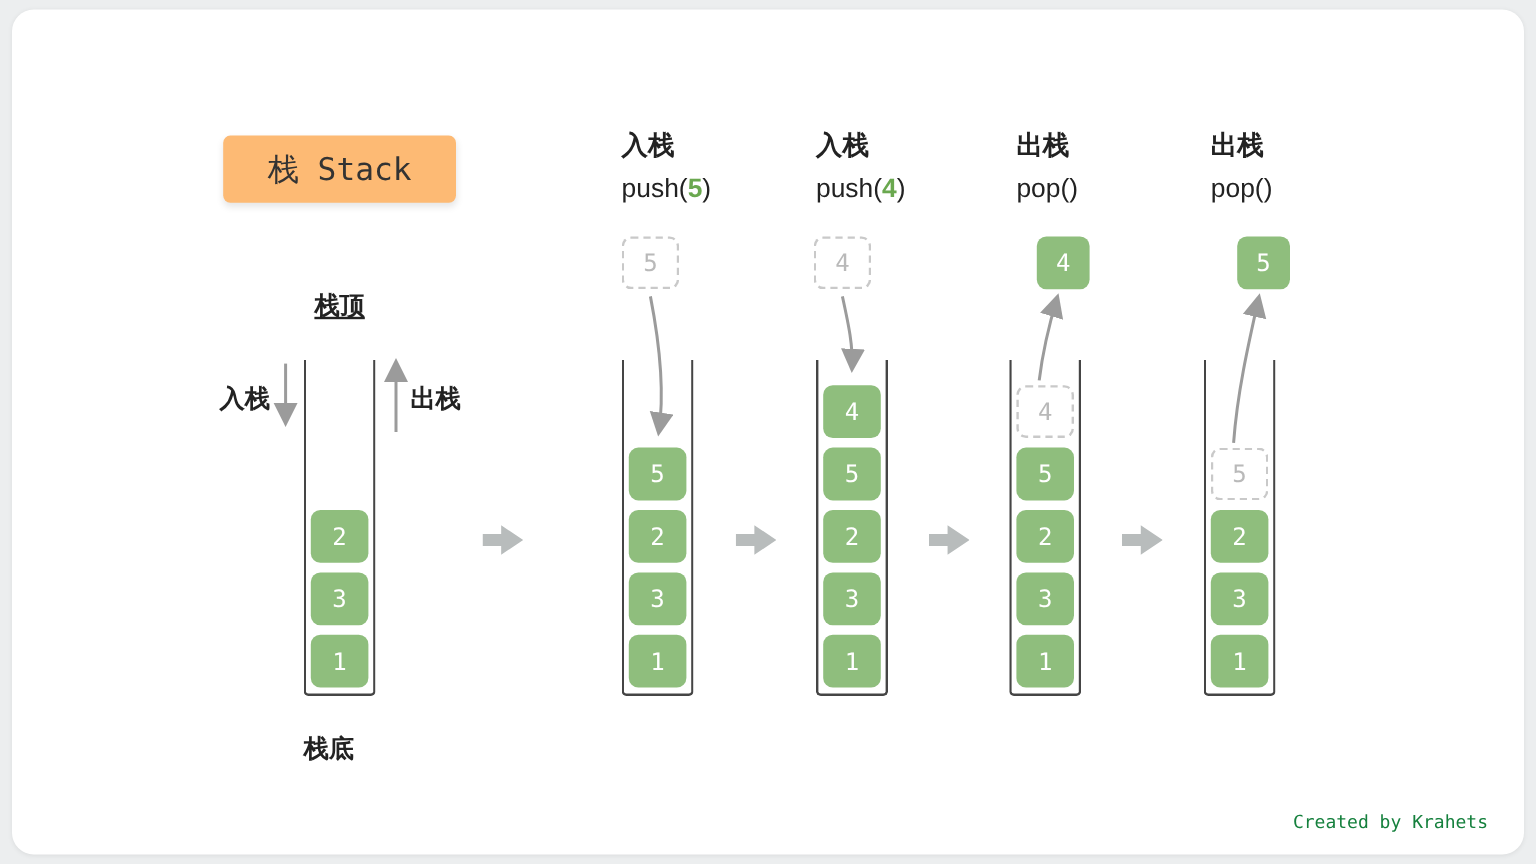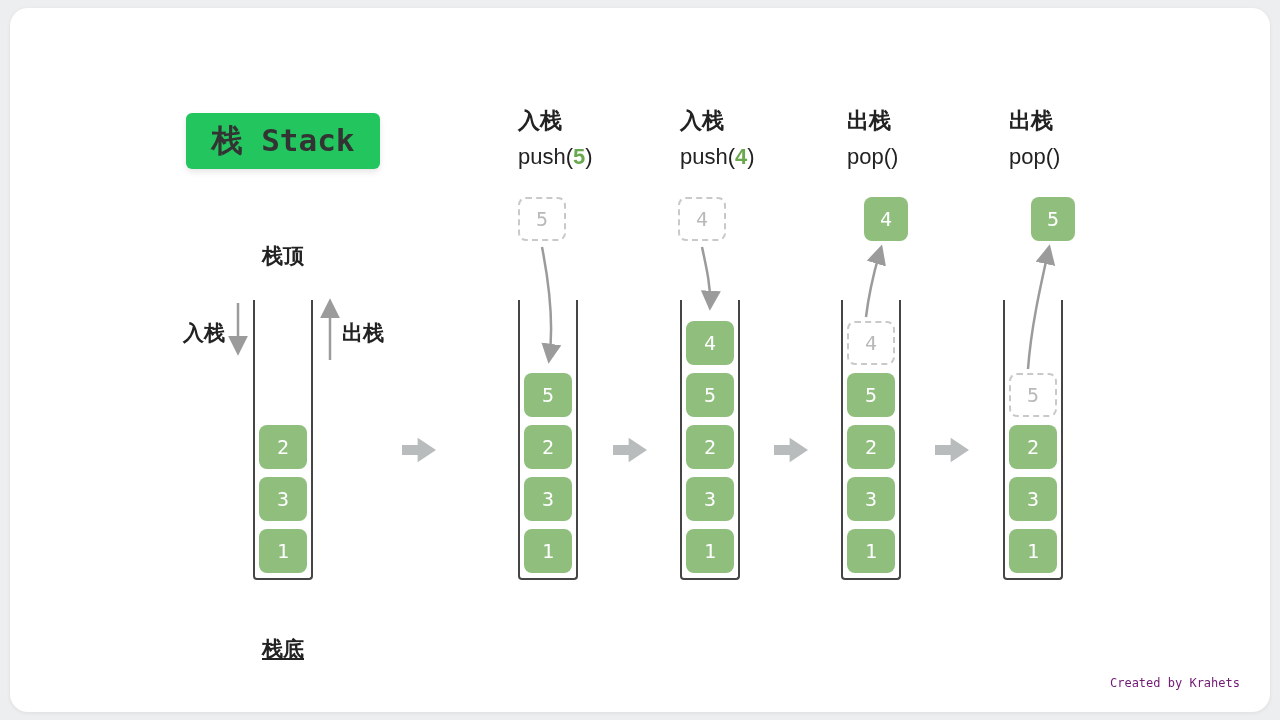--- a/index.html
+++ b/index.html
@@ -5,23 +5,23 @@
   * { margin:0; padding:0; box-sizing:border-box; }
   html,body { width:1280px; height:720px; }
   body { background:#eceeef; font-family:"Liberation Sans", sans-serif; overflow:hidden; }
   .canvas { position:relative; width:1280px; height:720px; }
   .card {
     position:absolute; left:10px; top:8px; width:1260px; height:704px;
     background:#ffffff; border-radius:18px; box-shadow:0 1px 4px rgba(0,0,0,.07);
   }
   .badge {
     position:absolute; left:186px; top:113px; width:194px; height:56px;
-    background:#22c55e; border-radius:6px; box-shadow:0 3px 6px rgba(0,0,0,.10);
+    background:#fdba74; border-radius:6px; box-shadow:0 3px 6px rgba(0,0,0,.10);
     display:flex; align-items:center; justify-content:center;
-    font-family:"DejaVu Sans Mono", monospace; font-size:31px; font-weight:700; color:#333;
+    font-family:"DejaVu Sans Mono", monospace; font-size:26px; font-weight:400; color:#333;
   }
   .side-label {
     position:absolute; font-size:21px; font-weight:700; color:#222; line-height:26px;
   }
   .op-title {
     position:absolute; top:108px; font-size:22px; font-weight:600; color:#222; line-height:26px;
   }
   .op-call {
     position:absolute; top:142px; font-family:Liberation Sans, sans-serif;
     font-size:22px; color:#222; line-height:30px;
@@ -51,33 +51,33 @@
   .rA { top:529px; } .rB { top:477px; } .rC { top:425px; } .rD { top:373px; } .rE { top:321px; }
   
   .s1 { left:259px; } .s2 { left:524px; } .s3 { left:686px; } .s4 { left:847px; } .s5 { left:1009px; }
   .block-arrow {
     position:absolute; top:436px; width:34px; height:28px; background:#b8bcbc;
     clip-path:polygon(0% 32%, 46% 32%, 46% 6%, 100% 50%, 46% 94%, 46% 68%, 0% 68%);
   }
   .overlay { position:absolute; left:0; top:0; width:1280px; height:720px; pointer-events:none; }
   .watermark {
     position:absolute; right:40px; top:676px;
-    font-family:"DejaVu Sans Mono", monospace; font-size:12px; color:#701a75;
+    font-family:"DejaVu Sans Mono", monospace; font-size:15px; color:#15803d;
   }
 </style>
 </head>
 <body>
 
 <div class="canvas">
   <div class="card"></div>
 
   <div class="badge">栈 Stack</div>
 
-  <div class="side-label" style="left:253px; top:243px; width:60px; text-align:center;">栈顶</div>
-  <div class="side-label" style="left:253px; top:636px; width:60px; text-align:center;text-decoration:underline;">栈底</div>
+  <div class="side-label" style="left:253px; top:243px; width:60px; text-align:center;text-decoration:underline;">栈顶</div>
+  <div class="side-label" style="left:253px; top:612px; width:60px; text-align:left;">栈底</div>
   <div class="side-label" style="left:179px; top:320px; width:46px; text-align:right;">入栈</div>
   <div class="side-label" style="left:342px; top:320px;">出栈</div>
 
   <div class="op-title" style="left:518px;">入栈</div>
   <div class="op-call" style="left:518px;"><span>push(</span><span class="arg">5</span><span>)</span></div>
 
   <div class="op-title" style="left:680px;">入栈</div>
   <div class="op-call" style="left:680px;"><span>push(</span><span class="arg">4</span><span>)</span></div>
 
   <div class="op-title" style="left:847px;">出栈</div>

